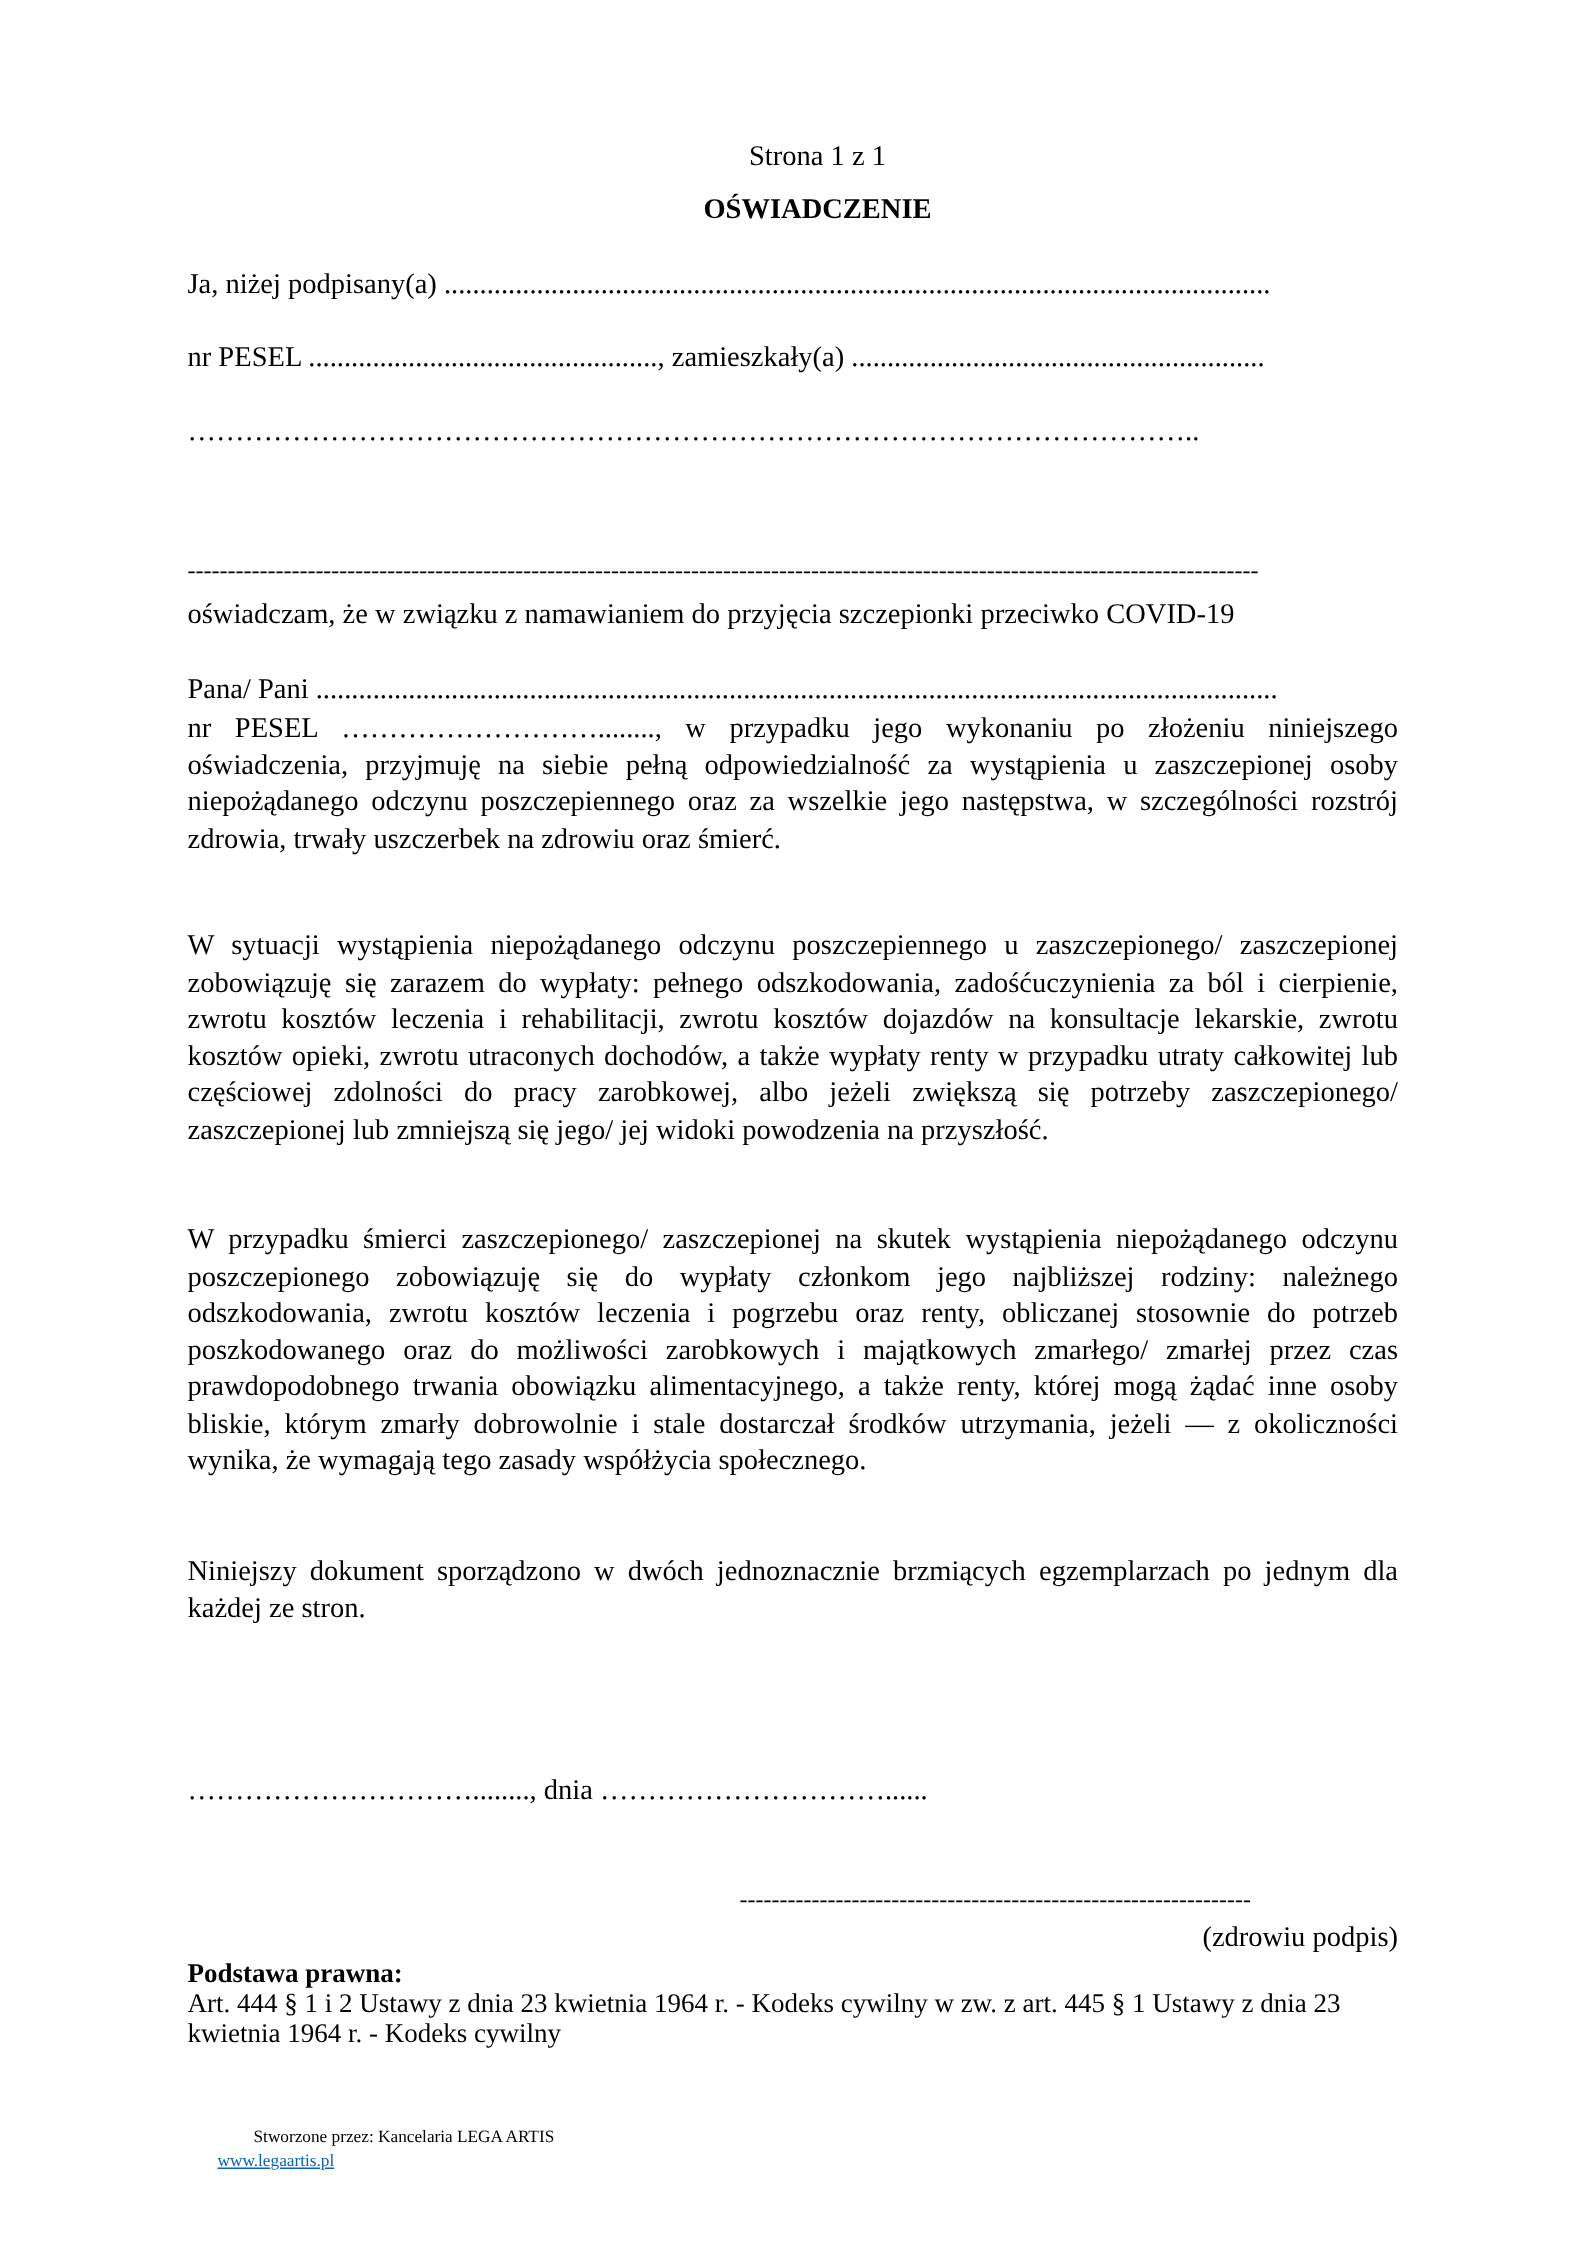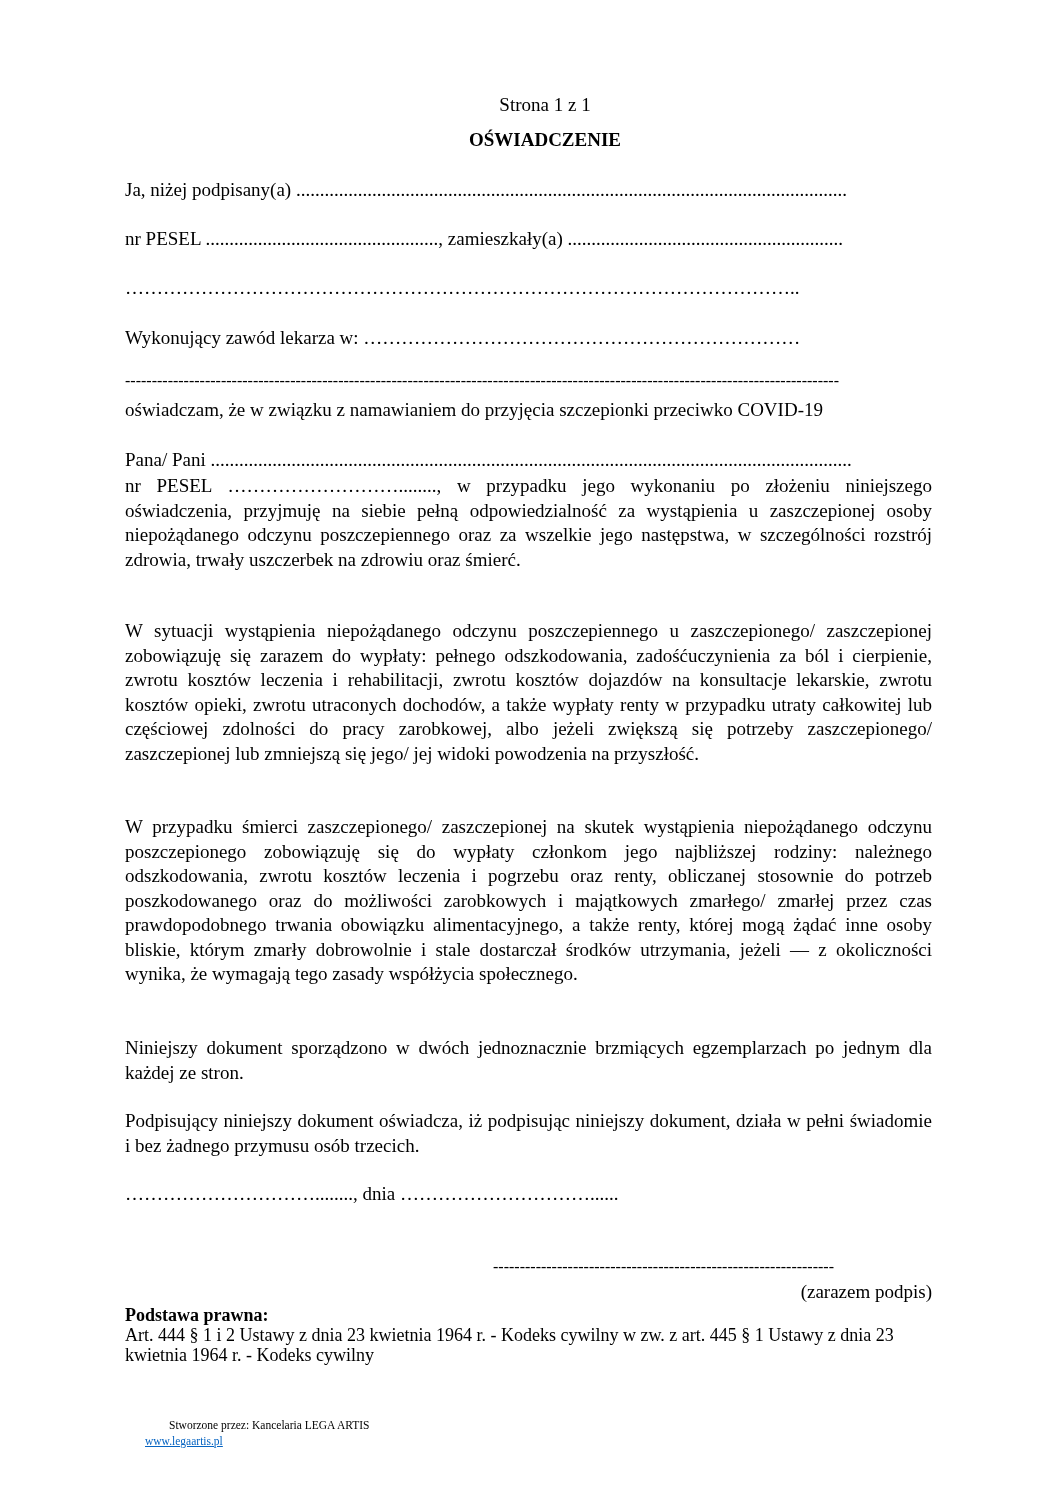--- a/index.html
+++ b/index.html
@@ -33,34 +33,32 @@
 <body>
 
 <div class="page">
 
   <div class="line center" style="top:94px;">Strona 1 z 1</div>
   <div class="line center bold" style="top:129px;">OŚWIADCZENIE</div>
 
   <div class="line" style="top:179px;">Ja, niżej podpisany(a) ....................................................................................................................</div>
   <div class="line" style="top:228px;">nr PESEL ................................................., zamieszkały(a) ..........................................................</div>
   <div class="line" style="top:277px;">……………………………………………………………………………………………..</div>
-  <div class="line" style="top:327px;">Wykonujący zawód lekarza w: ……………………………………………………………</div>
   <div class="line" style="top:370px; font-size:16px;">--------------------------------------------------------------------------------------------------------------------------------------</div>
   <div class="line" style="top:399px;">oświadczam, że w związku z namawianiem do przyjęcia szczepionki przeciwko COVID-19</div>
   <div class="line" style="top:449px;">Pana/ Pani .......................................................................................................................................</div>
 
   <div class="para" style="top:474px;">nr PESEL ………………………........, w przypadku jego wykonaniu po złożeniu niniejszego oświadczenia, przyjmuję na siebie pełną odpowiedzialność za wystąpienia u zaszczepionej osoby niepożądanego odczynu poszczepiennego oraz za wszelkie jego następstwa, w szczególności rozstrój zdrowia, trwały uszczerbek na zdrowiu oraz śmierć.</div>
   <div class="para" style="top:619px;">W sytuacji wystąpienia niepożądanego odczynu poszczepiennego u zaszczepionego/ zaszczepionej zobowiązuję się zarazem do wypłaty: pełnego odszkodowania, zadośćuczynienia za ból i cierpienie, zwrotu kosztów leczenia i rehabilitacji, zwrotu kosztów dojazdów na konsultacje lekarskie, zwrotu kosztów opieki, zwrotu utraconych dochodów, a także wypłaty renty w przypadku utraty całkowitej lub częściowej zdolności do pracy zarobkowej, albo jeżeli zwiększą się potrzeby zaszczepionego/ zaszczepionej lub zmniejszą się jego/ jej  widoki powodzenia na przyszłość.</div>
   <div class="para" style="top:815px;">W przypadku śmierci zaszczepionego/ zaszczepionej na skutek wystąpienia niepożądanego odczynu poszczepionego zobowiązuję się do wypłaty członkom jego najbliższej rodziny: należnego odszkodowania, zwrotu kosztów leczenia i pogrzebu oraz renty, obliczanej stosownie do potrzeb poszkodowanego oraz do możliwości zarobkowych i majątkowych zmarłego/ zmarłej przez czas prawdopodobnego trwania obowiązku alimentacyjnego, a także renty, której mogą żądać inne osoby bliskie, którym zmarły dobrowolnie i stale dostarczał środków utrzymania, jeżeli — z okoliczności wynika, że wymagają tego zasady współżycia społecznego.</div>
   <div class="para" style="top:1036px;">Niniejszy dokument sporządzono w dwóch jednoznacznie brzmiących egzemplarzach po jednym dla każdej ze stron.</div>
-  <div class="para" style="top:1109px;">Podpisujący niniejszy dokument oświadcza, iż podpisując niniejszy dokument, działa w pełni świadomie i bez żadnego przymusu osób trzecich.</div>
 
   <div class="line" style="top:1183px;">…………………………........, dnia …………………………......</div>
   <div class="line" style="top:1256px; left:493px; width:440px; font-size:16px;">----------------------------------------------------------------</div>
-  <div class="line" style="top:1281px; text-align:right;">(zarazem podpis)</div>
+  <div class="line" style="top:1281px; text-align:right;">(zdrowiu podpis)</div>
 
   <div class="small bold" style="top:1305px;">Podstawa prawna:</div>
   <div class="small" style="top:1325px;">Art. 444 § 1 i 2 Ustawy z dnia 23 kwietnia 1964 r. - Kodeks cywilny w zw. z art. 445 § 1 Ustawy z dnia 23 kwietnia 1964 r. - Kodeks cywilny</div>
 
   <div class="tiny" style="top:1418px;margin-left:44px;">Stworzone przez: Kancelaria LEGA ARTIS</div>
   <a class="tiny link" style="top:1434px;margin-left:20px;">www.legaartis.pl</a>
 
 </div>
 
 </body></html>

